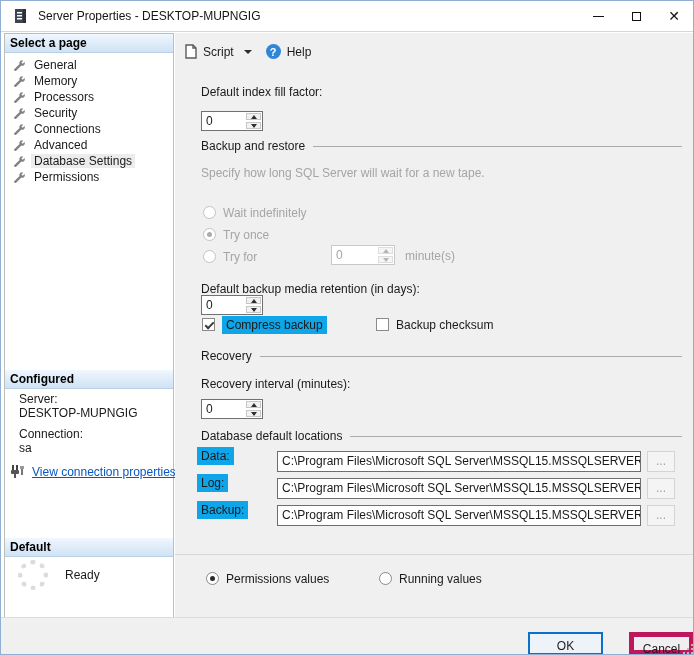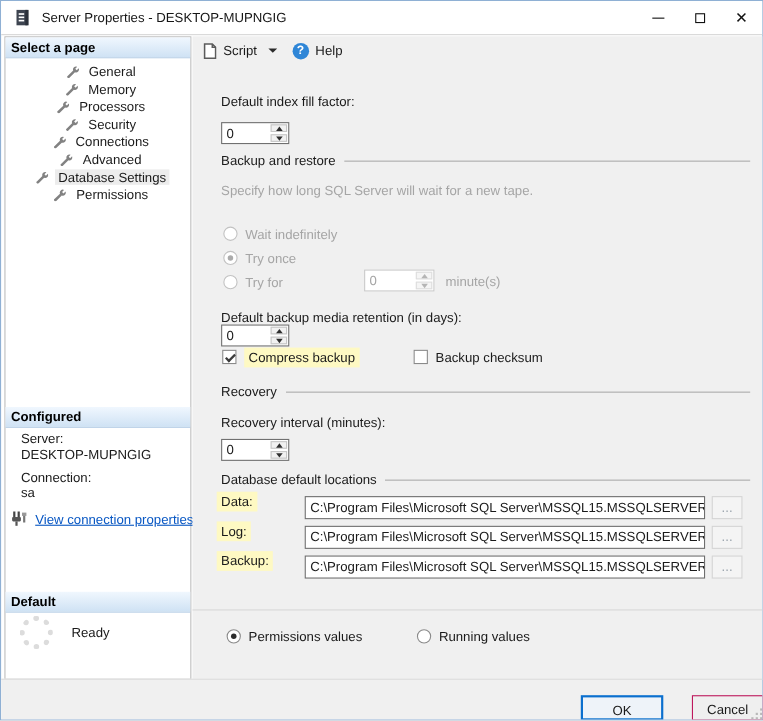--- a/index.html
+++ b/index.html
@@ -15,33 +15,33 @@
   .win-btn { width:38px; height:100%; display:flex; align-items:center; justify-content:center; }
   .glyph-min { width:11px; height:1px; background:#111; }
   .glyph-max { width:9px; height:9px; border:1px solid #111; }
   .glyph-close { font-size:14px; color:#111; line-height:1; }
 
   
   .sidebar { position:absolute; left:3px; top:32px; width:170px; height:585px; background:#ffffff; border:1px solid #bdbdbd; }
   .side-header { position:absolute; left:0; right:0; height:19px; padding:2px 5px; font-weight:bold; color:#000;
                  background:linear-gradient(#f0f7fe,#cfe2f4); border-bottom:1px solid #bad0e7; }
   .page-list { position:absolute; left:0; right:0; top:23px; list-style:none; }
-  .page-item { height:16px; display:flex; align-items:center; padding-left:8px; gap:6px; cursor:default;justify-content:center; }
+  .page-item { height:16px; display:flex; align-items:center; padding-left:8px; gap:6px; cursor:default; }
   .page-item .plbl { padding:0 3px; }
   .page-item.selected .plbl { background:#ececec; }
   .wrench { width:12px; height:12px; flex:0 0 auto; }
   .conn-text { position:absolute; left:14px; white-space:nowrap; }
   .conn-link-row { position:absolute; left:5px; display:flex; align-items:center; gap:5px; }
   .link { color:#0857c3; text-decoration:underline; white-space:nowrap; }
   .progress-row { position:absolute; left:13px; display:flex; align-items:center; gap:17px; }
   .ring { width:30px; height:30px; border:5px dotted #dcdcdc; border-radius:50%; }
 
   
   .main { position:absolute; left:174px; top:32px; width:519px; height:585px; background:#f0f0f0; }
-  .toolbar { position:absolute; left:0; top:0; right:0; height:26px; display:flex; align-items:center; padding-left:9px; gap:14px; }
+  .toolbar { position:absolute; left:0; top:0; right:0; height:26px; display:flex; align-items:flex-end; padding-left:9px; gap:14px; }
   .tool-btn { display:flex; align-items:center; gap:6px; }
   .doc-icon { width:13px; height:15px; }
   .chev { width:0; height:0; border-left:4px solid transparent; border-right:4px solid transparent; border-top:4px solid #2b2b2b; margin-left:4px; }
   .help-circle { width:15px; height:15px; border-radius:50%; background:#2f86d7; color:#fff; font-size:11px; font-weight:bold; display:flex; align-items:center; justify-content:center; }
 
   .abs { position:absolute; white-space:nowrap; }
   .dis { color:#a5a5a5; }
   .section-h { position:absolute; display:flex; align-items:center; white-space:nowrap; }
   .section-h::after { content:""; flex:1; border-top:1px solid #ababab; margin-left:8px; margin-top:1px; }
 
@@ -59,32 +59,32 @@
   .radio-row { position:absolute; display:flex; align-items:center; gap:7px; height:15px; }
   .radio { width:13px; height:13px; border-radius:50%; border:1px solid #8a8a8a; background:#fff; position:relative; flex:0 0 auto; }
   .radio.sel::after { content:""; position:absolute; inset:3px; border-radius:50%; background:#2b2b2b; }
   .radio.rdis { border-color:#c2c2c2; }
   .radio.rdis.sel::after { background:#ababab; }
 
   .check-row { position:absolute; display:flex; align-items:center; gap:7px; height:15px; }
   .check { width:13px; height:13px; border:1px solid #8a8a8a; background:#fff; position:relative; flex:0 0 auto; }
   .check.checked::after { content:""; position:absolute; left:2px; top:3px; width:7px; height:3px; border-left:2px solid #3c3c3c; border-bottom:2px solid #3c3c3c; transform:rotate(-45deg); }
 
-  .hl { background:#fef9c3; padding:2px 4px; }
+  .hl { background:#0ea5e9; padding:2px 4px; }
 
   .field { position:absolute; height:21px; background:#fff; border:1px solid #6e6e6e; padding:2px 4px; white-space:nowrap; overflow:hidden; }
   .browse { position:absolute; width:28px; height:21px; background:#f4f4f4; border:1px solid #d4d4d4; color:#9aa4ad; text-align:center; padding-top:2px; }
 
   .hr-line { position:absolute; left:0; right:0; top:521px; border-top:1px solid #d8d8d8; }
 
   
   .footer { position:absolute; left:0; right:0; bottom:0; height:37px; background:#f0f0f0; border-top:1px solid #dcdcdc; }
   .btn { position:absolute; top:14px; height:23px; text-align:center; padding-top:5px; }
   .btn-ok { left:527px; width:75px; background:#eef3f9; border:2px solid #0b6fce; }
-  .btn-cancel { left:628px; width:65px; background:#efefef; border:1px solid #be185d; }
+  .btn-cancel { left:628px; width:65px; background:#efefef; border:5px solid #be185d; }
   .grip { position:absolute; right:4px; bottom:4px; width:2px; height:2px; background:#b9b9b9;
           box-shadow:-4px 4px 0 #b9b9b9, 0 4px 0 #b9b9b9, 4px 4px 0 #b9b9b9, 0 0 0 #b9b9b9, 4px 0 0 #b9b9b9, 4px -4px 0 #b9b9b9; }
 </style>
 </head>
 <body>
 
 <div class="window">
 
   <div class="titlebar">
     <svg class="app-icon" viewBox="0 0 14 16">

